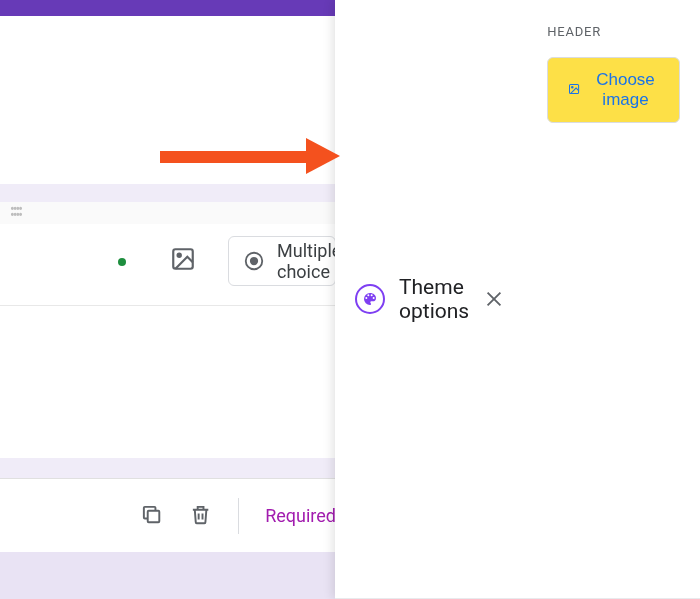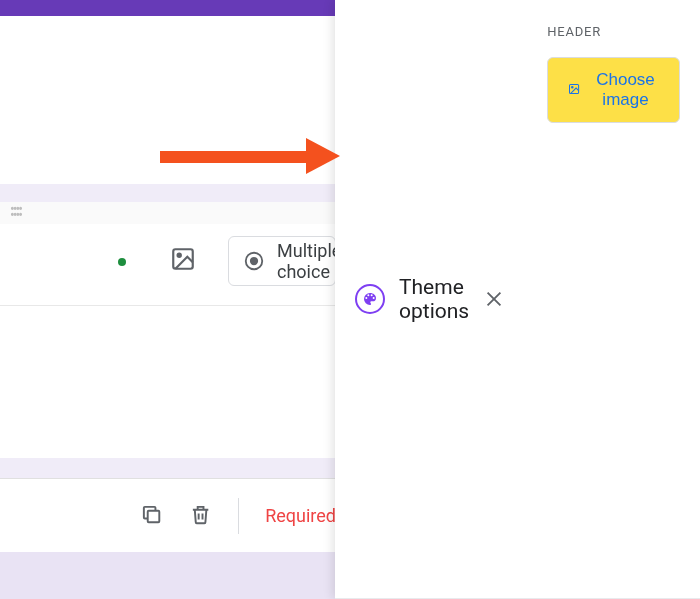--- a/index.html
+++ b/index.html
@@ -110,21 +110,21 @@
     gap: 26px;
     color: #5f6368;
   }
   .toolbar-row .ic { width: 26px; height: 26px; }
   .vdiv {
     width: 1px; height: 36px;
     background: #dadce0;
   }
   .rec-text {
     font-size: 18px;
-    color: #ef4444;
+    color: #a21caf;
   }
   .strip3 {
     position: absolute;
     top: 552px; left: 0;
     width: 336px; height: 47px;
     background: #e9e3f4;
   }
 
   
   .arrow {

